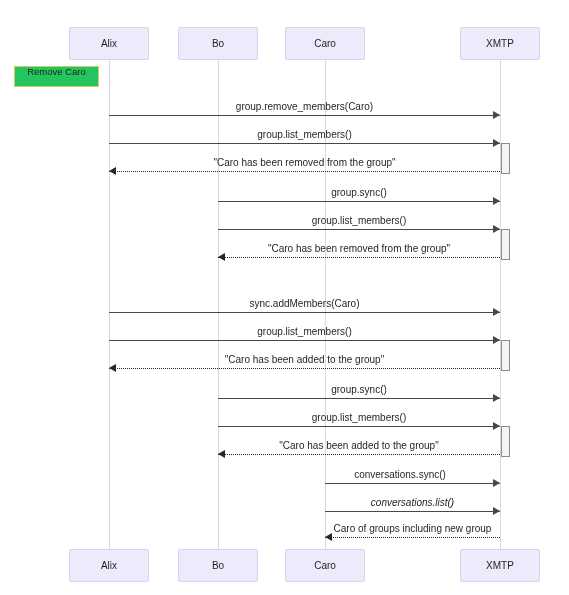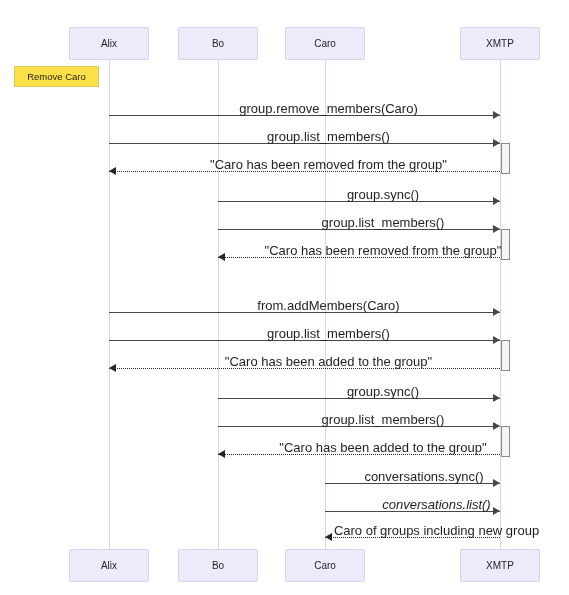--- a/index.html
+++ b/index.html
@@ -50,27 +50,26 @@
     box-sizing: border-box;
     width: 9px;
     background: #F4F4F4;
     border: 1px solid #8a8a8a;
   }
 
   
   .note {
     position: absolute;
     box-sizing: border-box;
-    background: #fde047;
+    background: #22c55e;
     border: 1px solid #D6CA5B;
     color: #1f1f1f;
     font-size: 9.5px;
     line-height: 1;
     display: flex;
-    align-items: center;
     justify-content: center;
     text-align: center;
   }
 
   
   .msg-line {
     position: absolute;
     height: 0;
     border-top: 1px solid #474747;
   }
@@ -85,27 +84,26 @@
     border-bottom: 4px solid transparent;
   }
   .arrowhead.right {
     border-left: 7px solid #474747;
   }
   .arrowhead.left {
     border-right: 7px solid #262626;
   }
   .msg-label {
     position: absolute;
-    font-size: 13px;
+    font-size: 10px;
     line-height: 1;
     color: #1f1f1f;
     text-align: center;
     white-space: nowrap;
     transform: translateX(-50%);
-    margin-left: 24px;
   }
 </style>
 </head>
 <body>
 
 <div id="diagram">
 
 <div class="lifeline" title="Alix" style="left: 109px; top: 60px; height: 489px;"></div>
     <div class="lifeline" title="Bo" style="left: 218px; top: 60px; height: 489px;"></div>
     <div class="lifeline" title="Caro" style="left: 325px; top: 60px; height: 489px;"></div>
@@ -154,21 +152,21 @@
     <div class="arrowhead right" style="top: 197px; left: 493px;"></div>
     <div class="msg-label" style="left: 359px; top: 188px;">group.sync()</div>
     <div class="msg-line" style="left: 218px; top: 229px; width: 282px;"></div>
     <div class="arrowhead right" style="top: 225px; left: 493px;"></div>
     <div class="msg-label" style="left: 359px; top: 216px;">group.list_members()</div>
     <div class="msg-line dashed" style="left: 218px; top: 257px; width: 282px;"></div>
     <div class="arrowhead left" style="top: 253px; left: 218px;"></div>
     <div class="msg-label" style="left: 359px; top: 244px;">"Caro has been removed from the group"</div>
     <div class="msg-line" style="left: 109px; top: 312px; width: 391px;"></div>
     <div class="arrowhead right" style="top: 308px; left: 493px;"></div>
-    <div class="msg-label" style="left: 304.5px; top: 299px;">from.addMembers(Caro)</div>
+    <div class="msg-label" style="left: 304.5px; top: 299px;">sync.addMembers(Caro)</div>
     <div class="msg-line" style="left: 109px; top: 340px; width: 391px;"></div>
     <div class="arrowhead right" style="top: 336px; left: 493px;"></div>
     <div class="msg-label" style="left: 304.5px; top: 327px;">group.list_members()</div>
     <div class="msg-line dashed" style="left: 109px; top: 368px; width: 391px;"></div>
     <div class="arrowhead left" style="top: 364px; left: 109px;"></div>
     <div class="msg-label" style="left: 304.5px; top: 355px;">"Caro has been added to the group"</div>
     <div class="msg-line" style="left: 218px; top: 398px; width: 282px;"></div>
     <div class="arrowhead right" style="top: 394px; left: 493px;"></div>
     <div class="msg-label" style="left: 359px; top: 385px;">group.sync()</div>
     <div class="msg-line" style="left: 218px; top: 426px; width: 282px;"></div>

